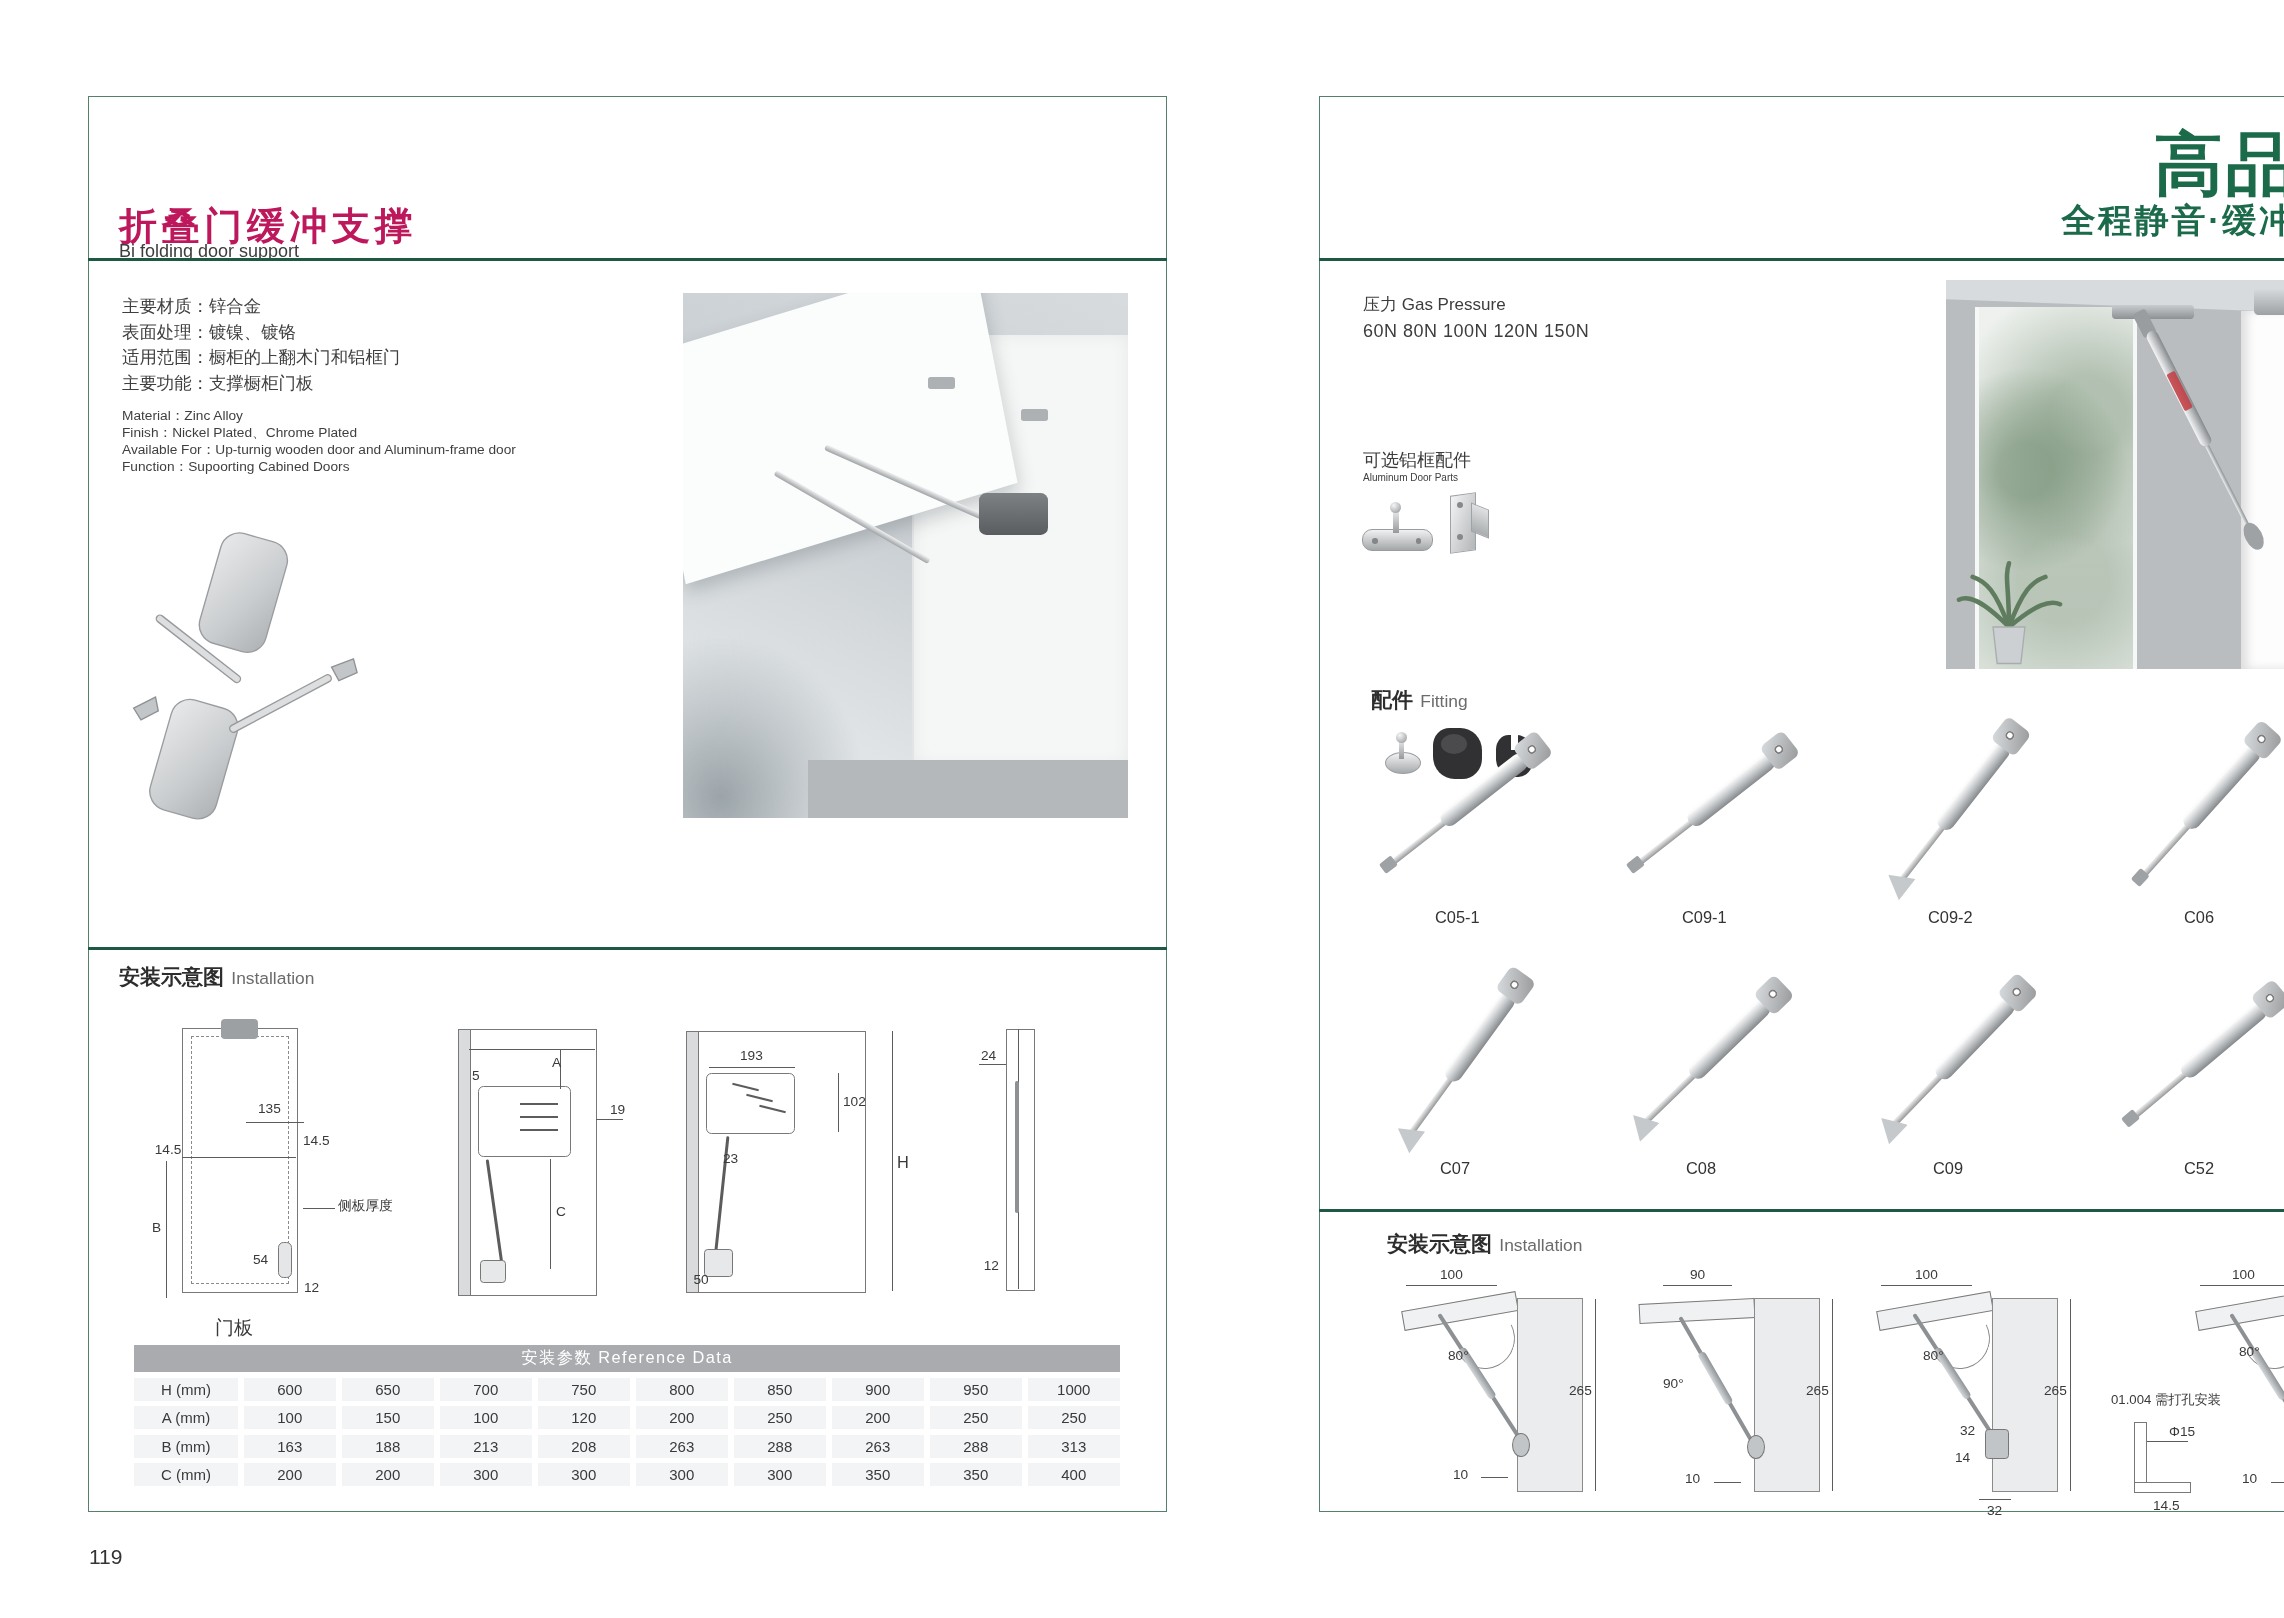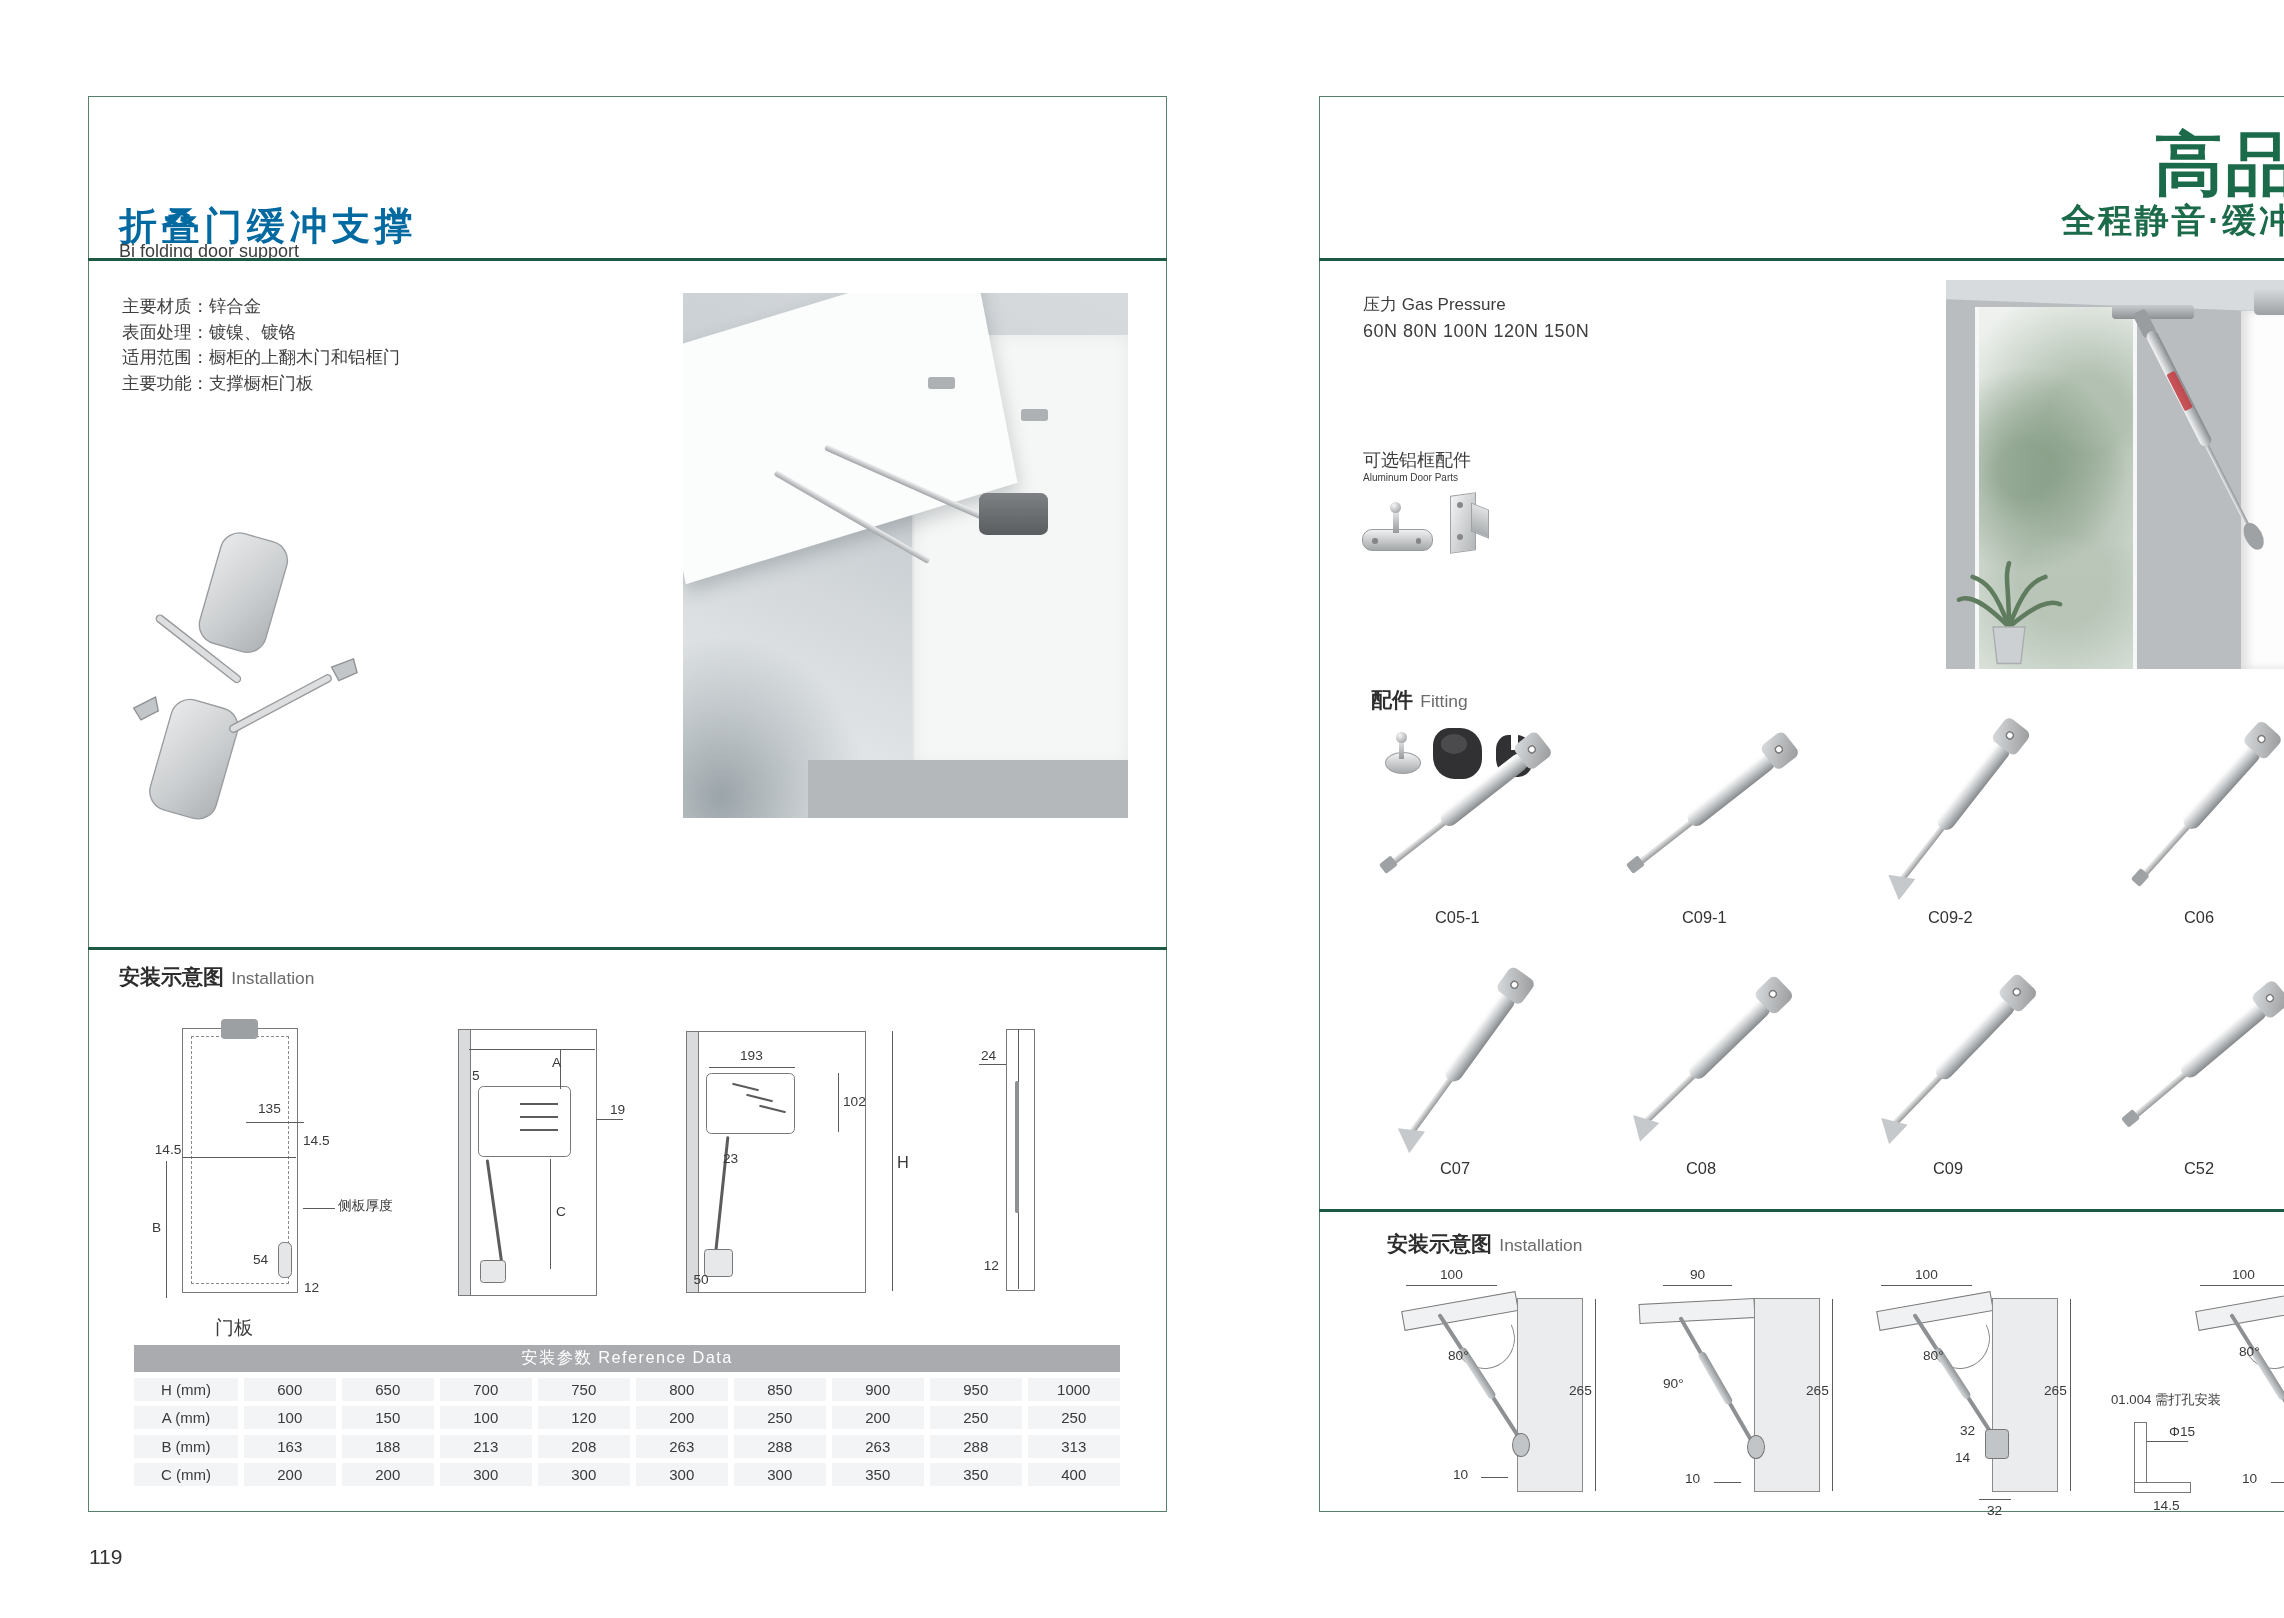--- a/index.html
+++ b/index.html
@@ -3,21 +3,21 @@
 <meta charset="utf-8">
 <style>
   html,body{margin:0;padding:0;background:#fff}
   #canvas{position:relative;width:2482px;height:1618px;background:#ffffff;
           font-family:"Liberation Sans","DejaVu Sans",sans-serif;overflow:hidden}
   .pbox{position:absolute;top:96px;width:1077px;height:1414px;border:1.4px solid #55806c;background:#fff}
   #leftPage{left:88px}
   #rightPage{left:1319px}
   .hdiv{position:absolute;left:-1.4px;right:-1.4px;height:3.2px;background:#1e5a43}
   .model{position:absolute;font-weight:800;font-size:69px;color:#1b6a4a;letter-spacing:0.5px}
-  .tcn{position:absolute;font-weight:700;font-size:38px;color:#0369a1;letter-spacing:4.6px}
+  .tcn{position:absolute;font-weight:700;font-size:38px;color:#be185d;letter-spacing:4.6px}
   .ten{position:absolute;font-size:18px;color:#3c3c3c}
   .bigcn{position:absolute;font-weight:800;font-size:69px;color:#1b6a4a;letter-spacing:2.7px;text-align:right}
   .subcn{position:absolute;font-weight:700;font-size:34px;color:#1b6a4a;letter-spacing:2.7px;text-align:right}
   .spec-line{font-size:17.4px;color:#3f3f3f;line-height:25.6px;white-space:nowrap}
   .spec-line-en{font-size:13.7px;color:#3f3f3f;line-height:17px;white-space:nowrap}
   .txt{position:absolute;color:#3c3c3c;white-space:nowrap}
   .sechead{position:absolute;white-space:nowrap}
   .sechead .cn{font-size:21px;font-weight:700;color:#2d2d2d}
   .sechead .en{font-size:17.4px;color:#6b6b6b;margin-left:7.3px}
   
@@ -80,20 +80,26 @@
     <div class="tcn" style="left:30px;top:104px">折叠门缓冲支撑</div>
     <div class="ten" style="left:30px;top:144px">Bi folding door support</div>
     <div class="hdiv" style="top:161px"></div>
 
     <div style="position:absolute;left:33px;top:197px">
       <div class="spec-line">主要材质：锌合金</div>
       <div class="spec-line">表面处理：镀镍、镀铬</div>
       <div class="spec-line">适用范围：橱柜的上翻木门和铝框门</div>
       <div class="spec-line">主要功能：支撑橱柜门板</div>
     </div>
+    <div style="position:absolute;left:33px;top:310px">
+      <div class="spec-line-en">Material：Zinc Alloy</div>
+      <div class="spec-line-en">Finish：Nickel Plated、Chrome Plated</div>
+      <div class="spec-line-en">Available For：Up-turnig wooden door and Aluminum-frame door</div>
+      <div class="spec-line-en">Function：Supoorting Cabined Doors</div>
+    </div>
 
     <div style="position:absolute;left:18px;top:425px;width:274px;height:301px">
       <svg width="274" height="301" viewBox="0 0 600 660">
         <defs>
           <linearGradient id="pad" x1="0" y1="0" x2="1" y2="1">
             <stop offset="0" stop-color="#e9eaeb"></stop>
               <stop offset="0.6" stop-color="#c9ccce"></stop>
             <stop offset="1" stop-color="#aeb1b3"></stop>
           </linearGradient>
         </defs>

